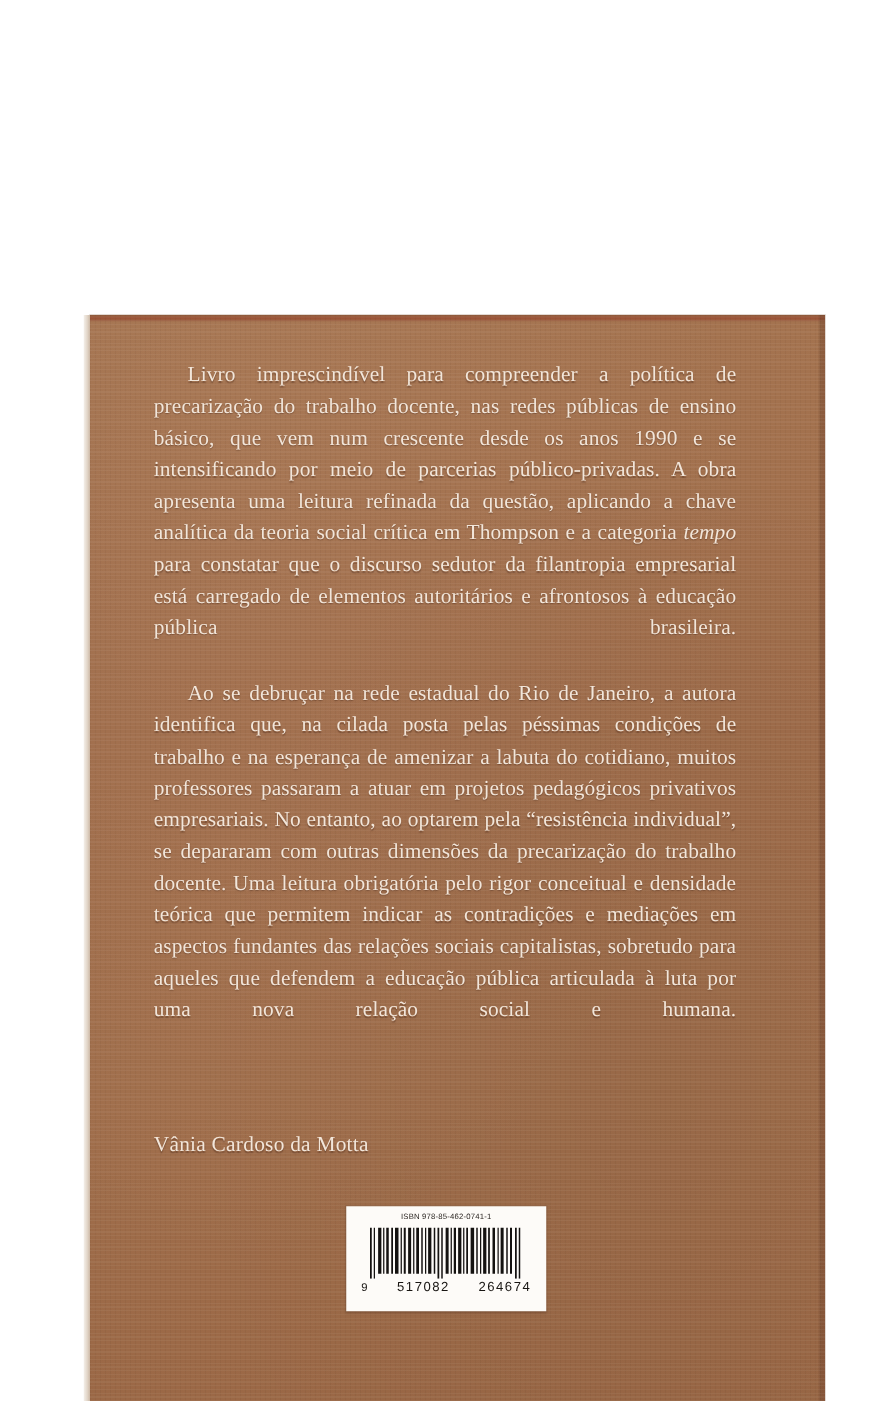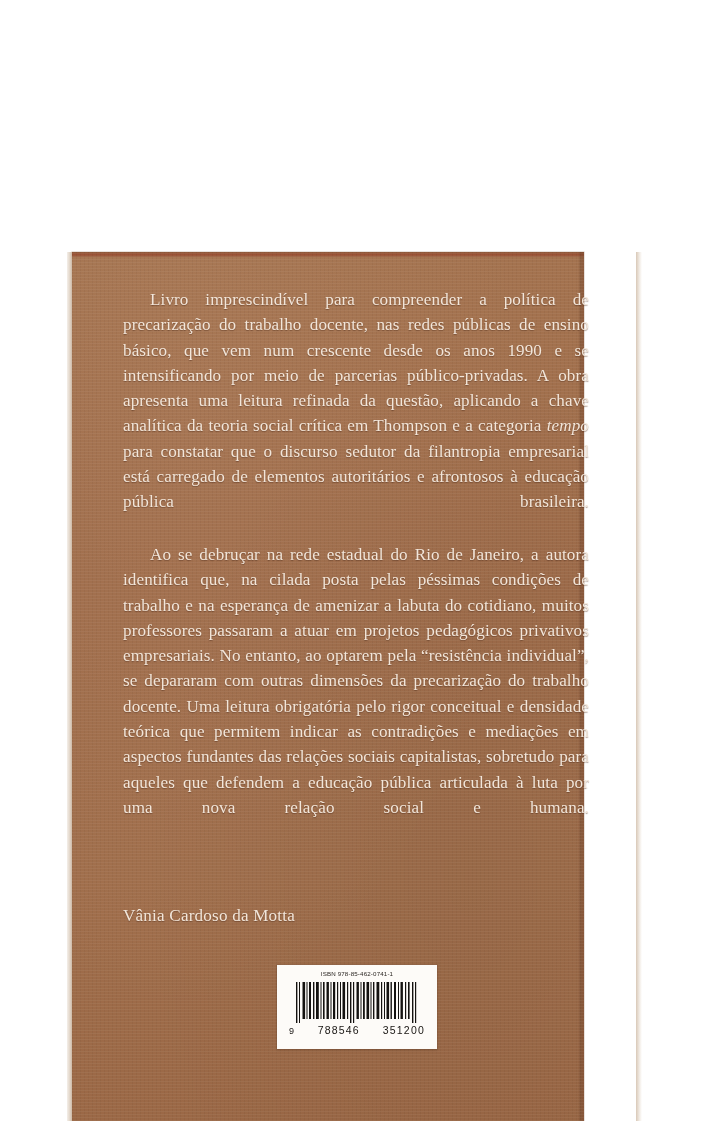--- a/index.html
+++ b/index.html
@@ -21,21 +21,21 @@
     position: absolute;
     inset: 0;
     background: #ffffff;
   }
 
   
   #cover-panel {
     position: absolute;
     left: 72px;
     top: 252px;
-    width: 512px;
+    width: 588px;
     height: 869px;
     background: #a16f4c;
     background-image:
       radial-gradient(ellipse at 22% 18%, rgba(255,225,200,.055), rgba(0,0,0,0) 62%),
       radial-gradient(ellipse at 78% 72%, rgba(0,0,0,.05), rgba(0,0,0,0) 60%),
       linear-gradient(180deg, #a4734f 0%, #9f6c4a 38%, #a06e4b 72%, #9b6846 100%);
     box-shadow: 0 0 0 0.5px rgba(120,80,55,.35);
   }
 
   
@@ -239,19 +239,19 @@
           <rect x="105.5" y="0" width="2.4" height="37"></rect>
           <rect x="110" y="0" width="1.2" height="37"></rect>
           <rect x="113" y="0" width="1.6" height="37"></rect>
           <rect x="117" y="0" width="1.4" height="41"></rect>
           <rect x="120" y="0" width="1.2" height="41"></rect>
         </g>
       </svg>
 
       <div id="ean-digits">
         <span class="ean-lead">9</span>
-        <span class="ean-grp">788546</span>
-        <span class="ean-grp">351200</span>
+        <span class="ean-grp">517082</span>
+        <span class="ean-grp">264674</span>
       </div>
     </div>
 
   </div>
 </div>
 
 </body></html>

